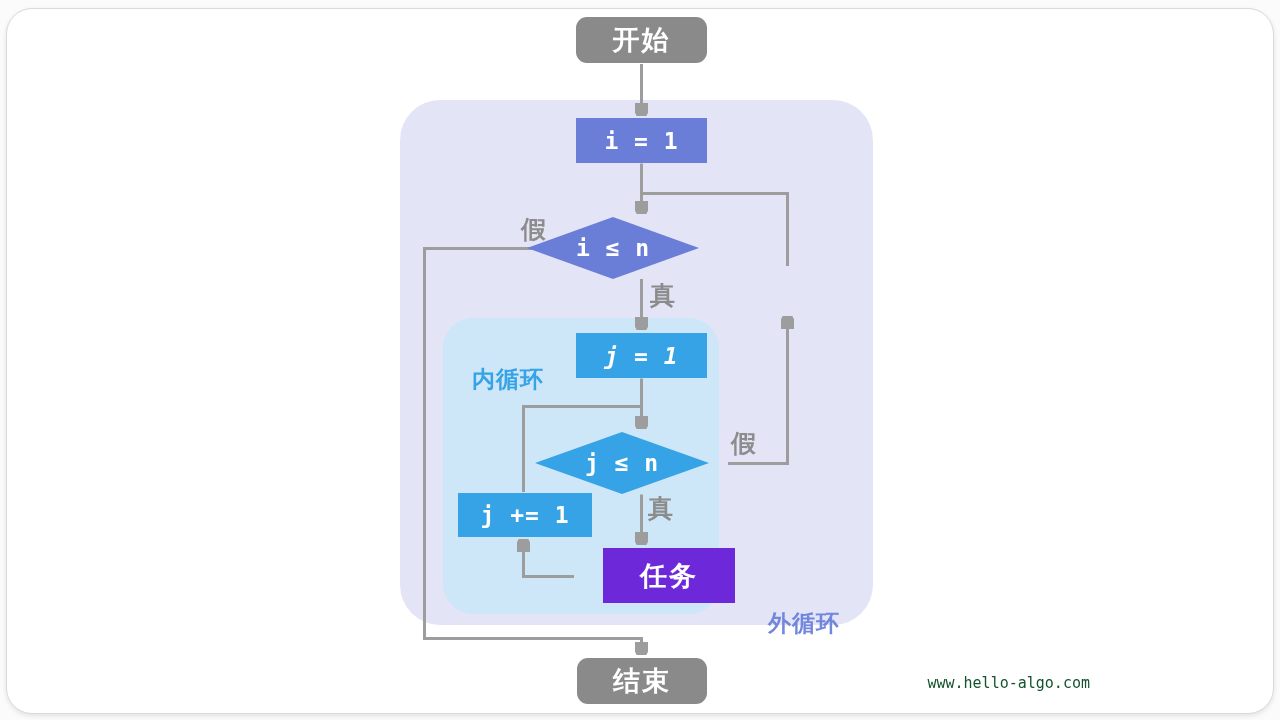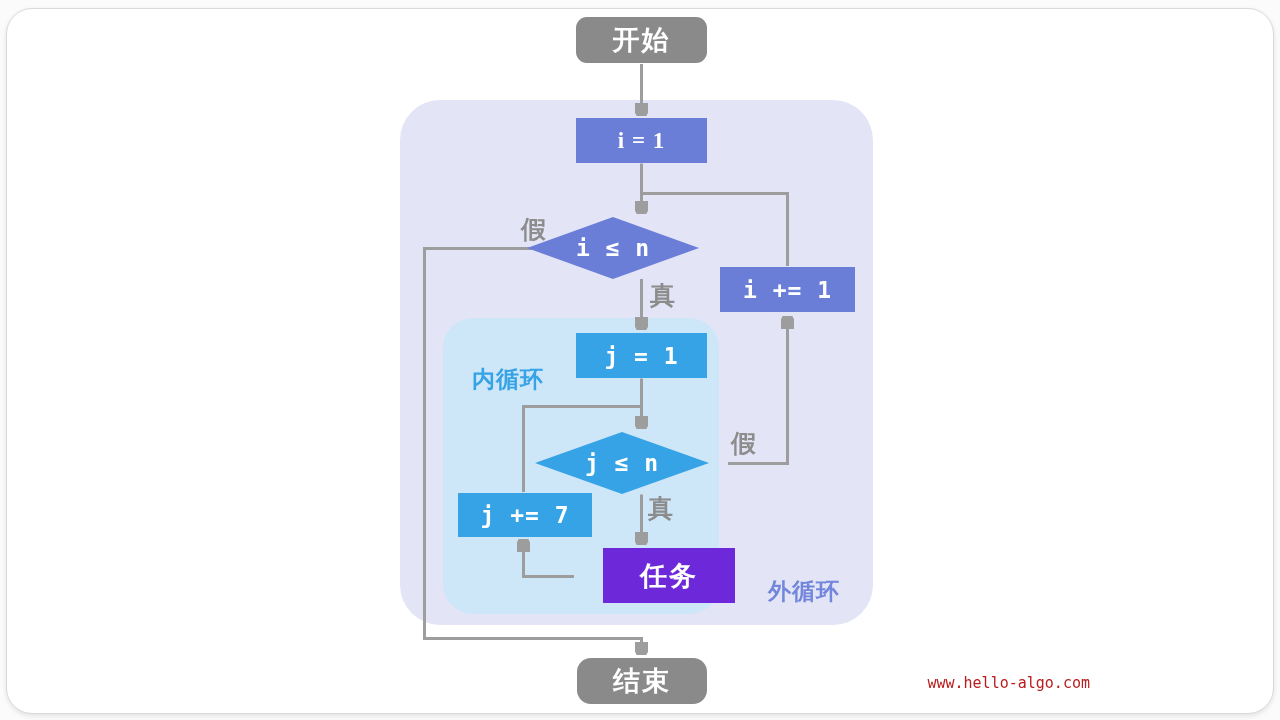--- a/index.html
+++ b/index.html
@@ -56,27 +56,27 @@
 
   .branch-label {
     position: absolute;
     font-weight: 700; font-size: 25px; color: #8c8c8c; line-height: 1;
   }
   .region-label {
     position: absolute;
     font-weight: 700; font-size: 23px; line-height: 1; letter-spacing: 1px;
   }
   .region-label.inner-lbl { color: #35a3e6; margin-top: 28px; }
-  .region-label.outer-lbl { color: #7286dc; }
+  .region-label.outer-lbl { color: #7286dc; margin-top: 32px; }
 
   .watermark {
     position: absolute;
     right: 38px; top: 674px;
     font-family: "DejaVu Sans Mono", monospace;
-    font-size: 15px; color: #b91c1c;
+    font-size: 15px; color: #14532d;
   }
 </style>
 </head>
 <body>
 
 <div class="card"></div>
 
 <div class="stage">
 
   <div class="region outer"></div>
@@ -95,35 +95,34 @@
     <path d="M641.5 279 V326" marker-end="url(#arrow)"></path>
     <path d="M641.5 378.5 V425" marker-end="url(#arrow)"></path>
     <path d="M523.5 492 V406.5 H640"></path>
     <path d="M728 463.5 H787.5 V320" marker-end="url(#arrow)"></path>
     <path d="M641.5 494.5 V541" marker-end="url(#arrow)"></path>
     <path d="M574 576.5 H523.5 V543" marker-end="url(#arrow)"></path>
   </svg>
 
   <div class="node cjk terminal" style="left:576px; top:17px; width:131px; height:46px;">开始</div>
 
-  <div class="node code purple" style="left:576px; top:118px; width:131px; height:45px;font-family:Liberation Serif, serif;">i = 1</div>
+  <div class="node code purple" style="left:576px; top:118px; width:131px; height:45px;">i = 1</div>
 
   <div class="node code purple diamond" style="left:527px; top:217px; width:172px; height:62px;">i ≤ n</div>
 
-  <div class="node code purple" style="left:720px; top:267px; width:135px; height:45px;">i += 1</div>
 
-  <div class="node code blue" style="left:576px; top:333px; width:131px; height:45px;">j = 1</div>
+  <div class="node code blue" style="left:576px; top:333px; width:131px; height:45px;font-style:italic;">j = 1</div>
 
   <div class="node code blue diamond" style="left:535px; top:432px; width:174px; height:62px;">j ≤ n</div>
 
-  <div class="node code blue" style="left:458px; top:493px; width:134px; height:44px;">j += 7</div>
+  <div class="node code blue" style="left:458px; top:493px; width:134px; height:44px;">j += 1</div>
 
   <div class="node cjk green" style="left:575px; top:548px; width:132px; height:55px;">任务</div>
 
-  <div class="node cjk terminal" style="left:577px; top:658px; width:130px; height:46px;border-radius:14px;">结束</div>
+  <div class="node cjk terminal" style="left:577px; top:658px; width:130px; height:46px;">结束</div>
 
   <span class="branch-label" style="left:521px; top:217px;">假</span>
   <span class="branch-label" style="left:650px; top:283px;">真</span>
   <span class="branch-label" style="left:731px; top:431px;">假</span>
   <span class="branch-label" style="left:648px; top:496px;">真</span>
 
   <span class="region-label inner-lbl" style="left:472px; top:340px;">内循环</span>
   <span class="region-label outer-lbl" style="left:768px; top:580px;">外循环</span>
 
   <span class="watermark">www.hello-algo.com</span>

